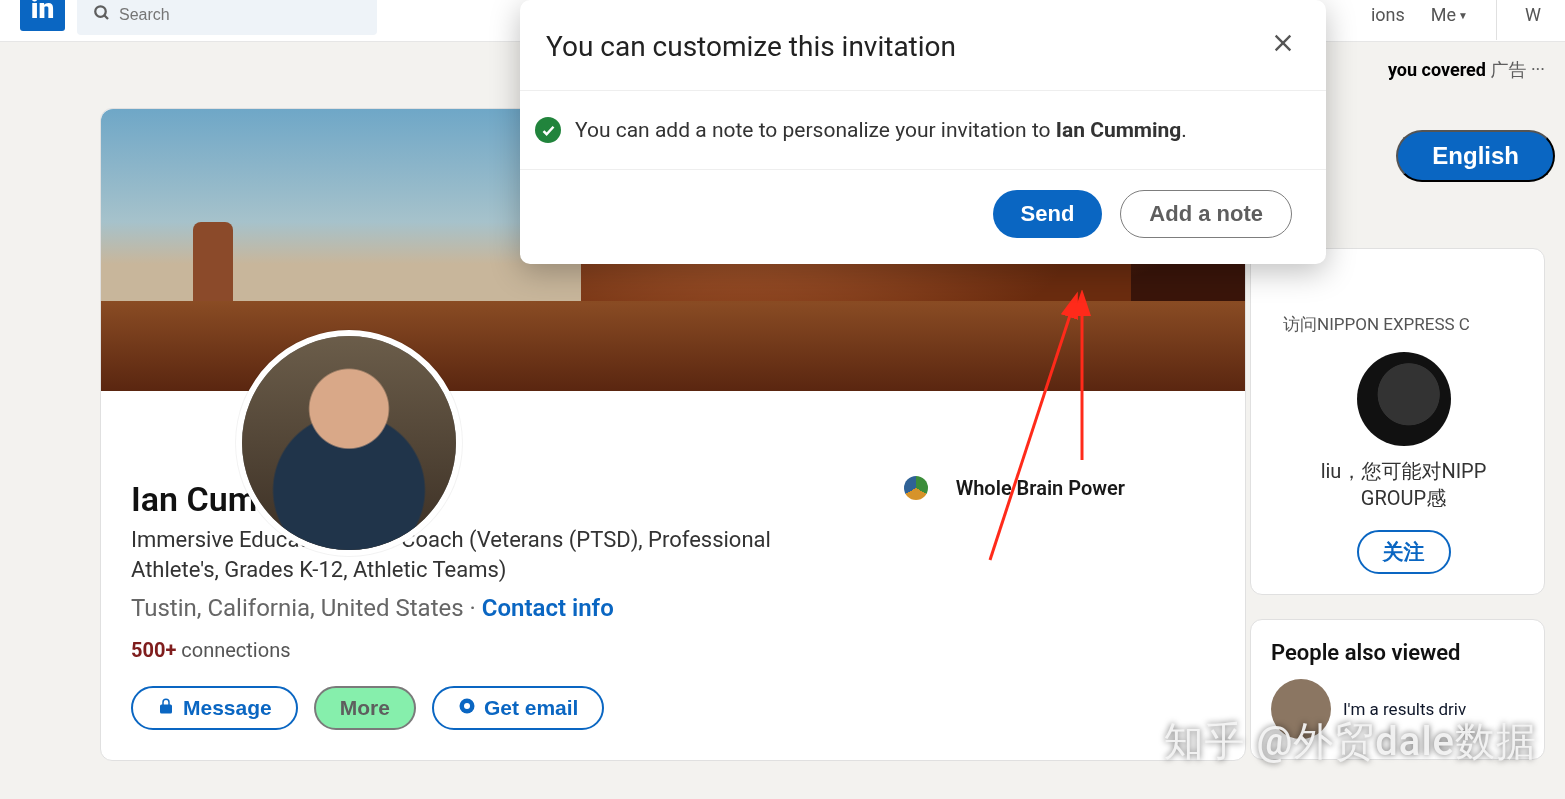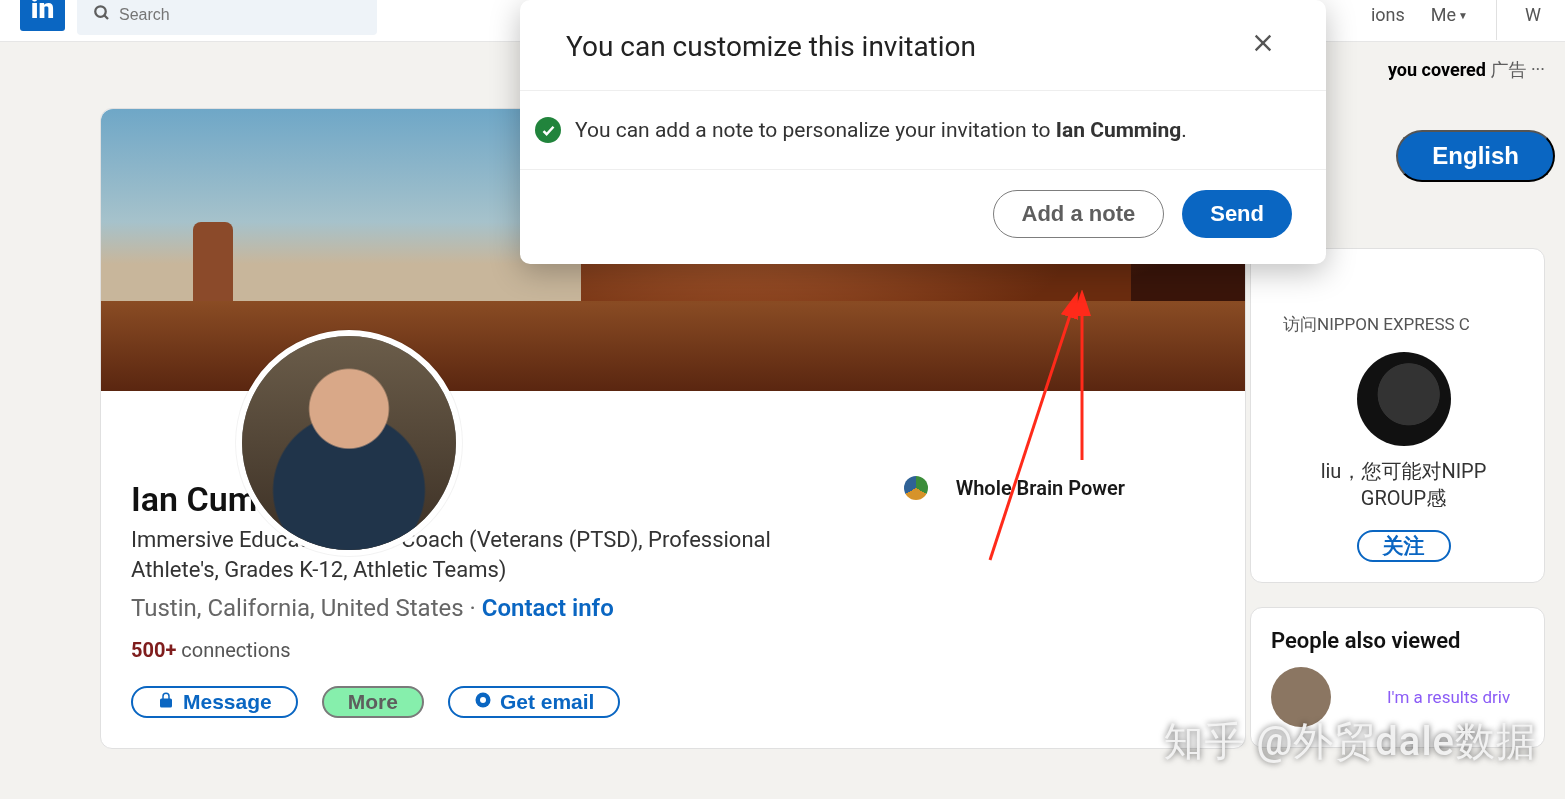--- a/index.html
+++ b/index.html
@@ -42,44 +42,44 @@
   .degree { font-size: 20px; color:#666; }
   .headline { font-size: 22px; color: #333; line-height: 1.35; margin-top: 6px; max-width: 640px; }
   .loc-line { margin-top: 10px; font-size: 24px; color:#666; }
   .contact-link { color:#0a66c2; font-weight:600; }
   .conn-line { margin-top: 16px; font-size: 20px; color:#555; }
   .conn-line b { color:#7f1d1d; }
 
   .company { position: absolute; right: 120px; top: 85px; display:flex; align-items:center; gap:28px; font-size:20px; font-weight:600; }
   .company-logo { width:24px; height:24px; border-radius:50%; background: conic-gradient(#3b8d3a 0 120deg,#d6932a 120deg 240deg,#2f6296 240deg 360deg); }
 
-  .actions { margin-top: 24px; display:flex; gap: 24px; }
-  .btn { height: 32px; border-radius: 30px; padding: 0 24px; font-size: 21px; font-weight:600; display:inline-flex; align-items:center; gap:8px; cursor:pointer; }
+  .actions { margin-top: 24px; display:flex; gap: 16px; }
+  .btn { height: 44px; border-radius: 30px; padding: 0 24px; font-size: 21px; font-weight:600; display:inline-flex; align-items:center; gap:8px; cursor:pointer; }
   .btn.outline-primary { border: 2px solid #0a66c2; color:#0a66c2; background:#fff; }
   .btn.outline-grey { border: 2px solid #7a7a7a; color:#5e5e5e; background:#86efac; }
 
   .icon-lock, .icon-at { width:18px; height:18px; }
 
   
   .sidebar { position: absolute; left: 1250px; top: 108px; width: 295px; }
   .lang-chip { position:absolute; right: -10px; top: 22px; background:#0a66c2; color:#fff; font-size:24px; font-weight:600; padding: 10px 34px; border-radius: 30px; }
   .side-card { background:#fff; border:1px solid #e0e0e0; border-radius:12px; padding:20px; margin-top: 110px; text-align:center; }
   .side-hint { font-size:17px; color:#555; text-align:left; margin-top: 44px; }
   .side-avatar { width:94px; height:94px; border-radius:50%; background: radial-gradient(circle at 55% 45%, #333 0 42%, #111 43% 100%); margin: 16px auto 12px; }
   .side-msg { font-size:20px; color:#333; margin: 8px 0 18px; }
   .follow { margin: 0 auto; }
   .side-card2 { background:#fff; border:1px solid #e0e0e0; border-radius:12px; padding:20px; margin-top: 24px; }
   .side-card2 h3 { font-size:22px; font-weight:600; color:#111; margin-bottom: 14px; }
   .pav-row { display:flex; gap:12px; align-items:center; }
   .pav-avatar { width:60px; height:60px; border-radius:50%; background:#8b7662; }
-  .pav-text { font-size:17px; color:#8b5cf6;margin-left:44px; }
+  .pav-text { font-size:17px; color:#0f172a; }
 
   
   .modal { position: absolute; left: 520px; top: 0; width: 806px; background:#fff; border-radius: 10px; box-shadow: 0 8px 30px rgba(0,0,0,.25); z-index: 100; }
-  .modal-header { padding: 26px 46px 24px; display:flex; justify-content:space-between; align-items:center; }
+  .modal-header { padding: 26px 26px 24px; display:flex; justify-content:space-between; align-items:center; }
   .modal-title { font-size: 28px; color:#222; }
   .close { font-size: 24px; color:#555; background:none; border:none; cursor:pointer; padding:6px; }
   .modal-body { border-top:1px solid #eee; border-bottom:1px solid #eee; padding: 24px 15px; display:flex; gap:14px; font-size:21px; color:#333; line-height:1.45; }
   .check { flex: 0 0 26px; width:26px; height:26px; border-radius:50%; background:#21843c; display:flex; align-items:center; justify-content:center; margin-top:2px; }
   .check svg { width:15px; height:15px; }
   .modal-footer { padding: 20px 34px 26px; display:flex; justify-content:flex-end; gap: 18px; }
   .btn-send { background:#0a66c2; color:#fff; border:none; }
   .btn-addnote { border:1px solid #7d7d7d; color:#5e5e5e; background:#fff; }
   .mbtn { height: 48px; border-radius:30px; padding:0 28px; font-size:22px; font-weight:600; cursor:pointer; }
 
@@ -200,22 +200,22 @@
       <span class="check">
         <svg viewBox="0 0 24 24" fill="none" stroke="#fff" stroke-width="4">
             <polyline points="4,13 9,18 20,6"></polyline>
           </svg>
       </span>
       <div>
         <span>You can add a note to personalize your invitation to </span><b>Ian Cumming</b><span>.</span>
       </div>
     </div>
     <div class="modal-footer">
+      <button class="mbtn btn-send">Send</button>
       <button class="mbtn btn-addnote">Add a note</button>
-      <button class="mbtn btn-send">Send</button>
     </div>
   </div>
 
   <svg class="arrow" style="left:960px; top:290px;" width="140" height="280">
     <defs>
         <marker id="ah1" markerWidth="10" markerHeight="10" refX="6" refY="3" orient="auto">
           <path d="M0,0 L0,6 L9,3 z" fill="#ff2a1a"></path>
         </marker>
       </defs>
     <line x1="30" y1="270" x2="115" y2="10" stroke="#ff2a1a" stroke-width="3" marker-end="url(#ah1)"></line>

